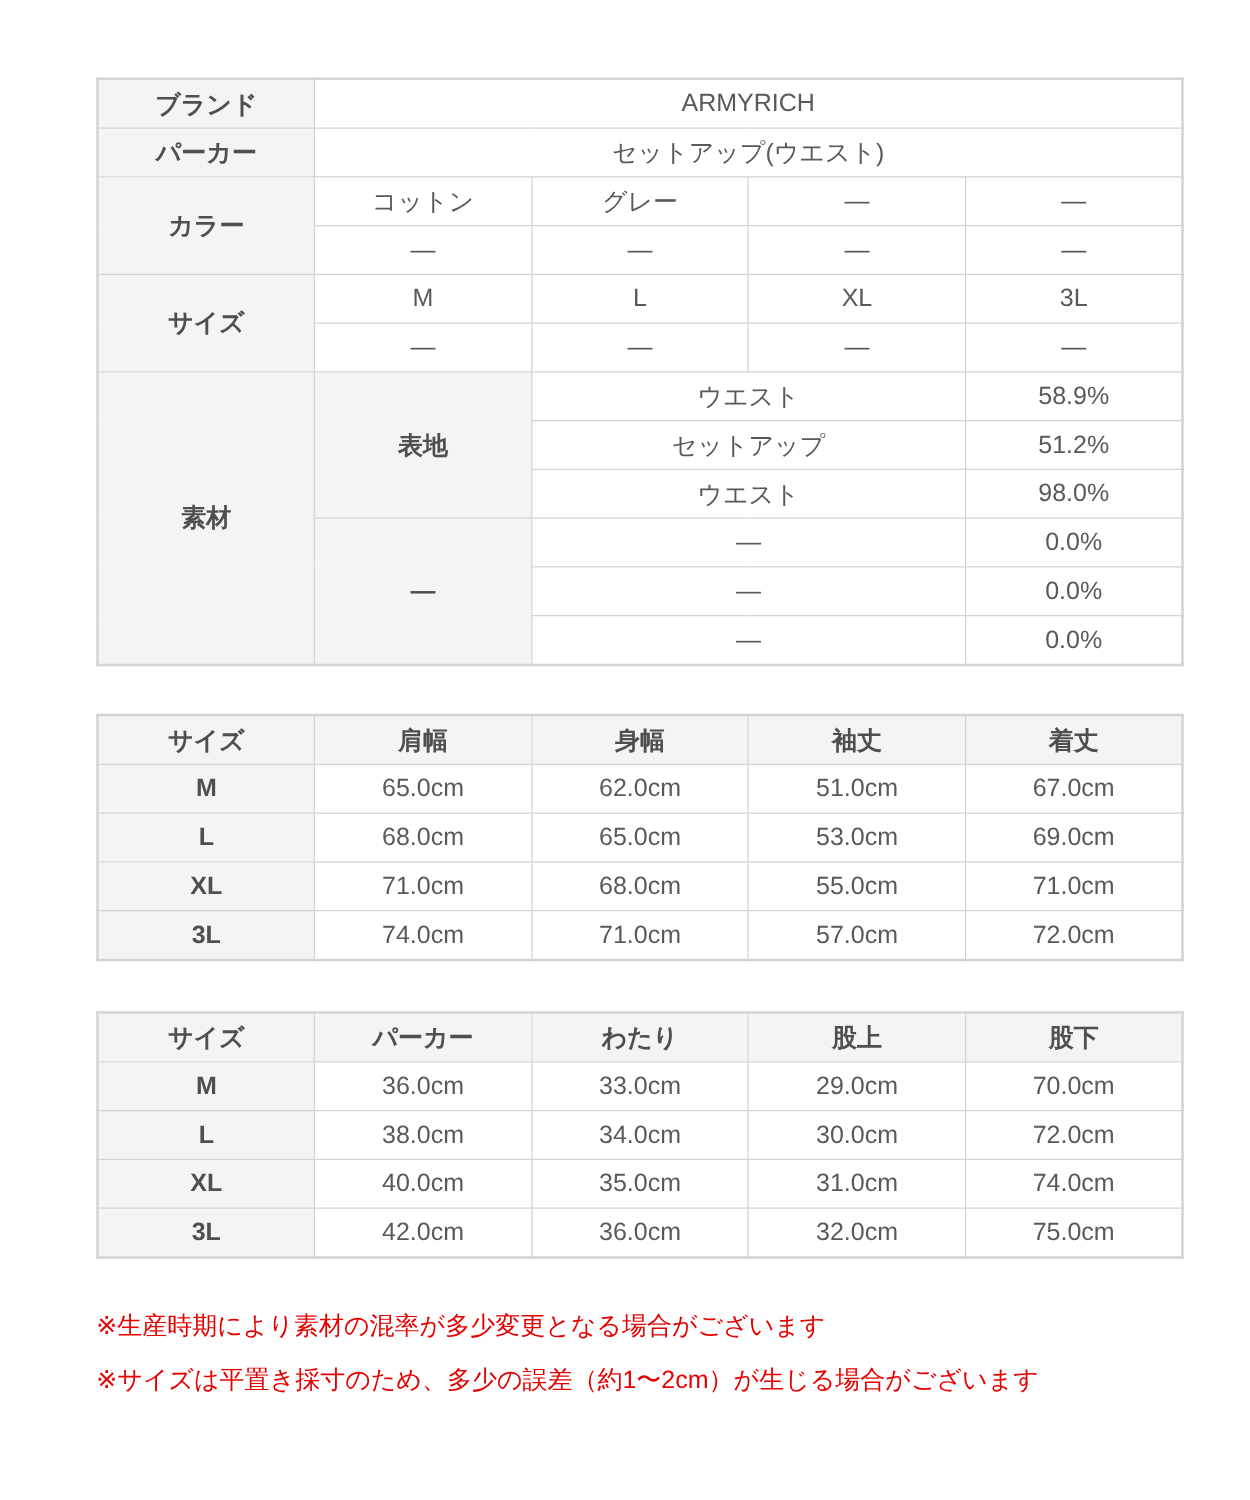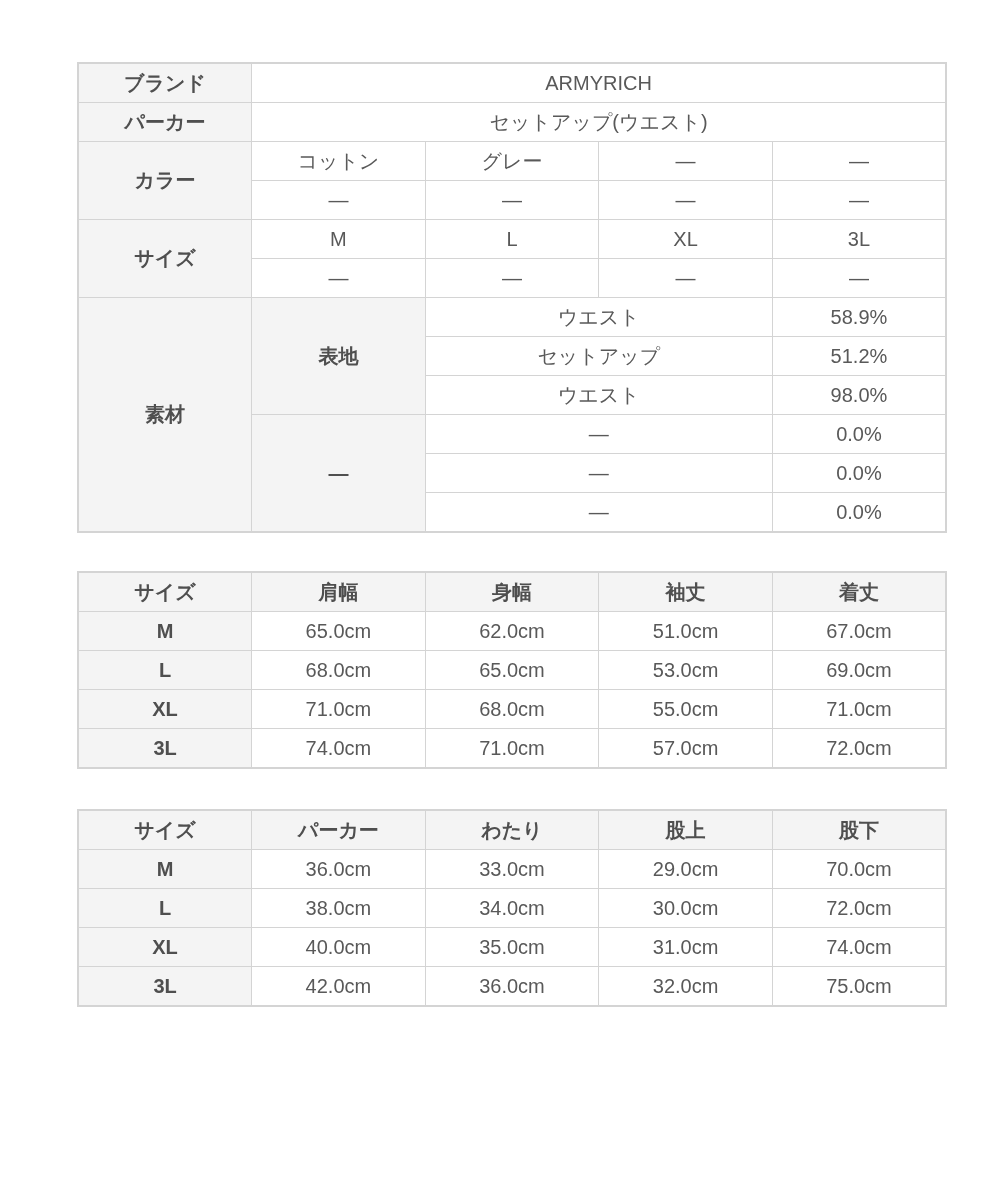--- a/index.html
+++ b/index.html
@@ -217,14 +217,18 @@
     <tr>
       <th>3L</th>
       <td>42.0cm</td>
       <td>36.0cm</td>
       <td>32.0cm</td>
       <td>75.0cm</td>
     </tr>
   </tbody>
     </table>
 
+  <div class="notes">
+    <p>※生産時期により素材の混率が多少変更となる場合がございます</p>
+    <p>※サイズは平置き採寸のため、多少の誤差（約1〜2cm）が生じる場合がございます</p>
+  </div>
 
 </div>
 
 </body></html>

